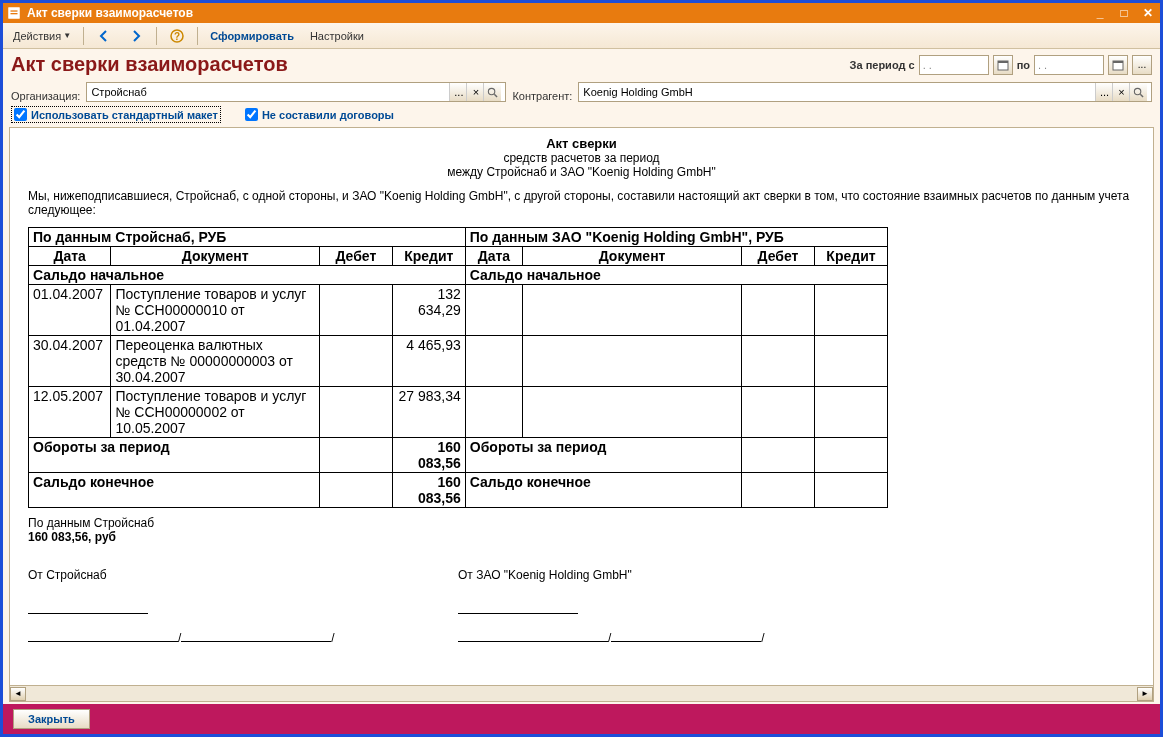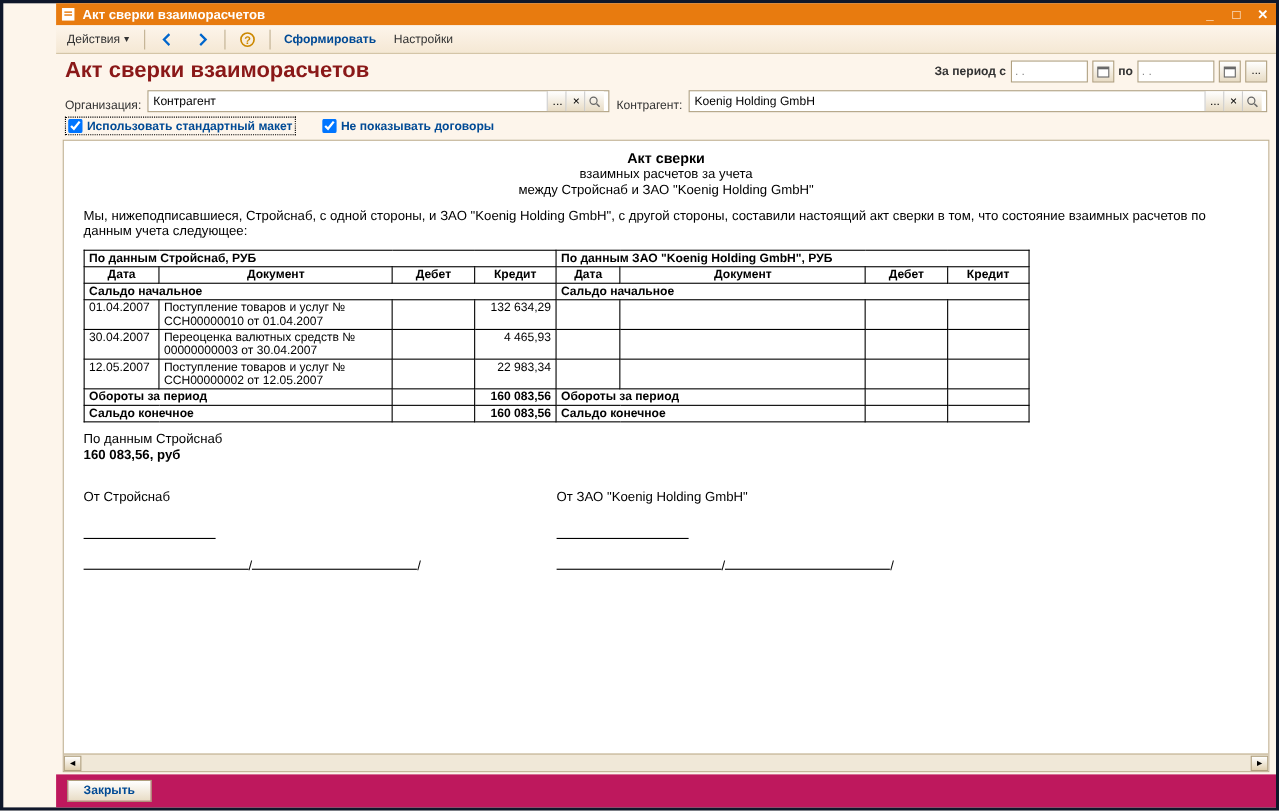--- a/index.html
+++ b/index.html
@@ -9,25 +9,24 @@
     font-family: Arial, sans-serif;
     font-size: 11px;
     background: #f0f0f0;
     width: 1163px;
     height: 737px;
     overflow: hidden;
   }
   .window {
     width: 1163px;
     height: 737px;
-    border: 3px solid #0f172a;
+    border: 3px solid #1d4ed8;
     background: #fdf5eb;
     display: flex;
     flex-direction: column;
-    padding-left: 48px;
   }
   .titlebar {
     background: #e87b0f;
     color: #fff;
     height: 20px;
     display: flex;
     align-items: center;
     padding: 0 4px;
     font-size: 12px;
     font-weight: bold;
@@ -156,21 +155,21 @@
   .doc-sub { text-align: center; }
   .doc-para { margin: 10px 0; }
   table.report {
     border-collapse: collapse;
     width: 860px;
     margin: 6px 0;
   }
   table.report td, table.report th {
     border: 1px solid #000;
     padding: 1px 4px;
-    font-size: 11px;
+    font-size: 14px;
     vertical-align: top;
     margin-top: 24px;
   }
   table.report th { font-weight: bold; text-align: center; background: #fff; }
   table.report .num { text-align: right; }
   table.report .bold { font-weight: bold; }
   .sig-row { display: flex; margin-top: 10px; }
   .sig-col { width: 430px; }
   .sig-line { border-bottom: 1px solid #000; width: 120px; height: 18px; margin-top: 14px; }
   .sig-slashes { margin-top: 14px; }
@@ -280,21 +279,21 @@
             <rect x="1" y="2" width="10" height="2" fill="#666"></rect>
           </svg>
       </div>
       <div class="ellip-btn">...</div>
     </div>
   </div>
 
   <div class="filter-row">
     <span class="lbl">Организация:</span>
     <div class="text-input" style="max-width:420px;">
-      <span>Контрагент</span>
+      <span>Стройснаб</span>
       <div class="small-btn">...</div>
       <div class="small-btn">×</div>
       <div class="small-btn">
         <svg width="11" height="11" viewBox="0 0 12 12">
             <circle cx="5" cy="5" r="3.5" fill="none" stroke="#666" stroke-width="1.2"></circle>
             <line x1="8" y1="8" x2="11" y2="11" stroke="#666" stroke-width="1.5"></line>
           </svg>
       </div>
     </div>
     <span class="lbl">Контрагент:</span>
@@ -311,28 +310,28 @@
     </div>
   </div>
 
   <div class="check-row">
     <label class="check-item selected">
       <input type="checkbox" checked="" style="">
       <span>Использовать стандартный макет</span>
     </label>
     <label class="check-item">
       <input type="checkbox" checked="" style="">
-      <span>Не показывать договоры</span>
+      <span>Не составили договоры</span>
     </label>
   </div>
 
   <div class="document-area">
     <div class="document">
       <div class="doc-title">Акт сверки</div>
-      <div class="doc-sub">взаимных расчетов за учета</div>
+      <div class="doc-sub">средств расчетов за период</div>
       <div class="doc-sub">между Стройснаб и ЗАО "Koenig Holding GmbH"</div>
       <div class="doc-para">Мы, нижеподписавшиеся, Стройснаб, с одной стороны, и ЗАО "Koenig Holding GmbH", с другой стороны, составили настоящий акт сверки в том, что состояние взаимных расчетов по данным учета следующее:</div>
 
       <table class="report">
         <tbody>
             <tr>
           <th colspan="4" style="text-align:left;">По данным Стройснаб, РУБ</th>
           <th colspan="4" style="text-align:left;">По данным ЗАО "Koenig Holding GmbH", РУБ</th>
         </tr>
         <tr>
@@ -364,23 +363,23 @@
           <td>Переоценка валютных средств № 00000000003 от 30.04.2007</td>
           <td class="num"></td>
           <td class="num">4 465,93</td>
           <td></td>
               <td></td>
               <td></td>
               <td></td>
         </tr>
         <tr>
           <td>12.05.2007</td>
-          <td>Поступление товаров и услуг № ССН00000002 от 12.05.2007</td>
+          <td>Поступление товаров и услуг № ССН00000002 от 10.05.2007</td>
           <td class="num"></td>
-          <td class="num">22 983,34</td>
+          <td class="num">27 983,34</td>
           <td></td>
               <td></td>
               <td></td>
               <td></td>
         </tr>
         <tr class="bold">
           <td colspan="2">Обороты за период</td>
           <td class="num"></td>
           <td class="num">160 083,56</td>
           <td colspan="2">Обороты за период</td>

